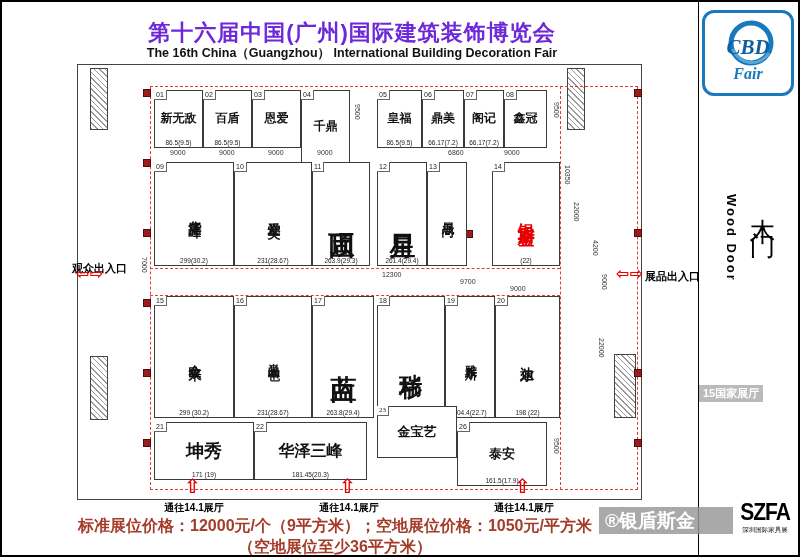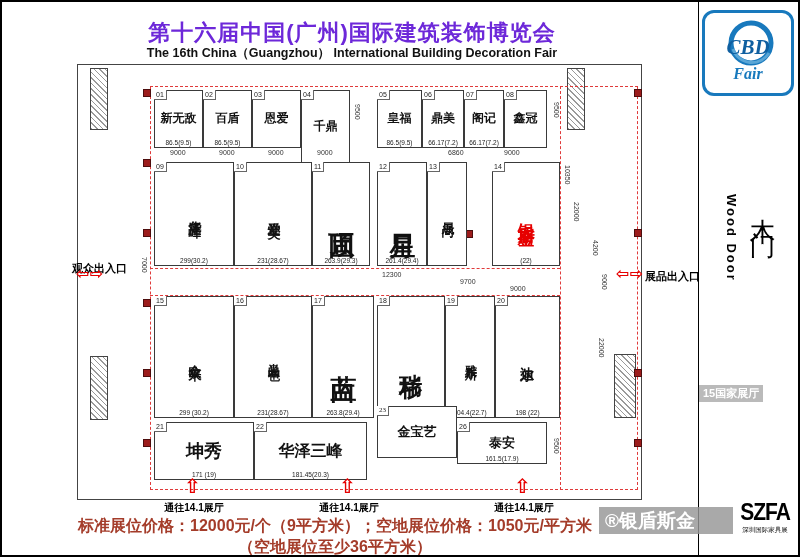--- a/index.html
+++ b/index.html
@@ -224,21 +224,21 @@
   <div class="booth" style="left:252px;top:420px;width:113px;height:58px;">
     <span class="bno">22</span>
     <span class="bname" style="font-size:16px;">华泽三峰</span>
     <span class="barea">181.45(20.3)</span>
   </div>
   <div class="booth" style="left:375px;top:404px;width:80px;height:52px;font-family:Liberation Serif, serif;">
     <span class="bno">23</span>
     <span class="bname" style="font-size:13px;">金宝艺</span>
     <span class="barea"></span>
   </div>
-  <div class="booth" style="left:455px;top:420px;width:90px;height:42px;">
+  <div class="booth" style="left:455px;top:420px;width:90px;height:64px;">
     <span class="bno">26</span>
     <span class="bname" style="font-size:13px;">泰安</span>
     <span class="barea">161.5(17.9)</span>
   </div>
 
   <span class="dim" style="left:168px;top:147px;">9000</span>
   <span class="dim" style="left:217px;top:147px;">9000</span>
   <span class="dim" style="left:266px;top:147px;">9000</span>
   <span class="dim" style="left:315px;top:147px;">9000</span>
   <span class="dim" style="left:446px;top:147px;">6860</span>

